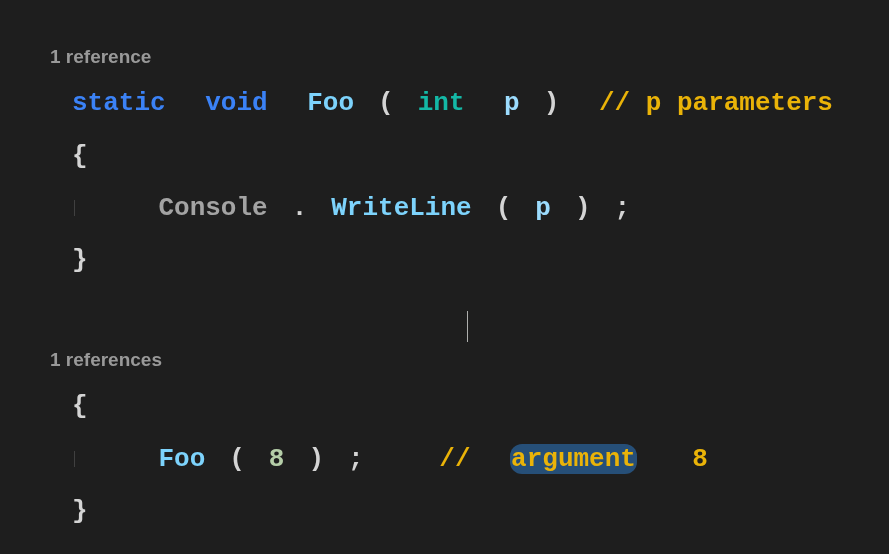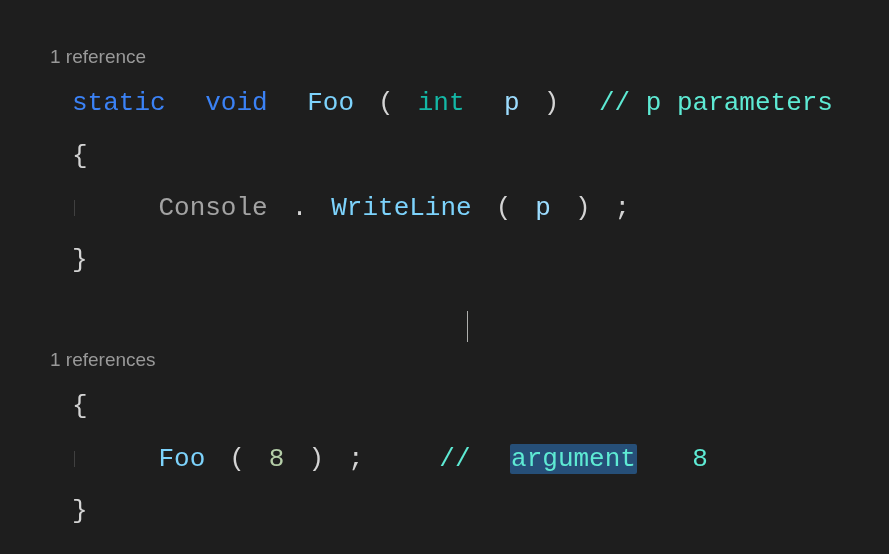--- a/index.html
+++ b/index.html
@@ -1,18 +1,19 @@
 <!DOCTYPE html>
 <html><head>
   <meta charset="utf-8">
   <style>
     * {
       margin: 12px;
       padding: 0;
       box-sizing: border-box;
+      font-weight: bold;
     }
     body {
       background: #1e1e1e;
       font-family: 'Consolas', 'Courier New', monospace;
       font-size: 26px;
       line-height: 1.55;
       color: #d4d4d4;
       padding: 6px 12px;
       width: 889px;
       height: 554px;
@@ -26,28 +27,28 @@
       margin-left: 2px;
     }
     .code-line {
       white-space: pre;
       position: relative;
     }
     .keyword { color: #3b82f6; }
     .method { color: #7dd3fc; }
     .param { color: #9cdcfe; }
     .type { color: #14b8a6; }
-    .comment { color: #5eead4; }
+    .comment { color: #eab308; }
     .number { color: #b5cea8; }
     .punct { color: #d4d4d4; }
     .class { color: #a3a3a3; }
     .highlight {
       background: #264f78;
       padding: 0 1px;
-      border-radius: 2px;
+      border-radius: 12px;
     }
     .blank-line {
       height: 1.55em;
     }
     .text-cursor {
       display: inline-block;
       width: 1px;
       height: 1.2em;
       background: #aeafad;
       vertical-align: text-bottom;

